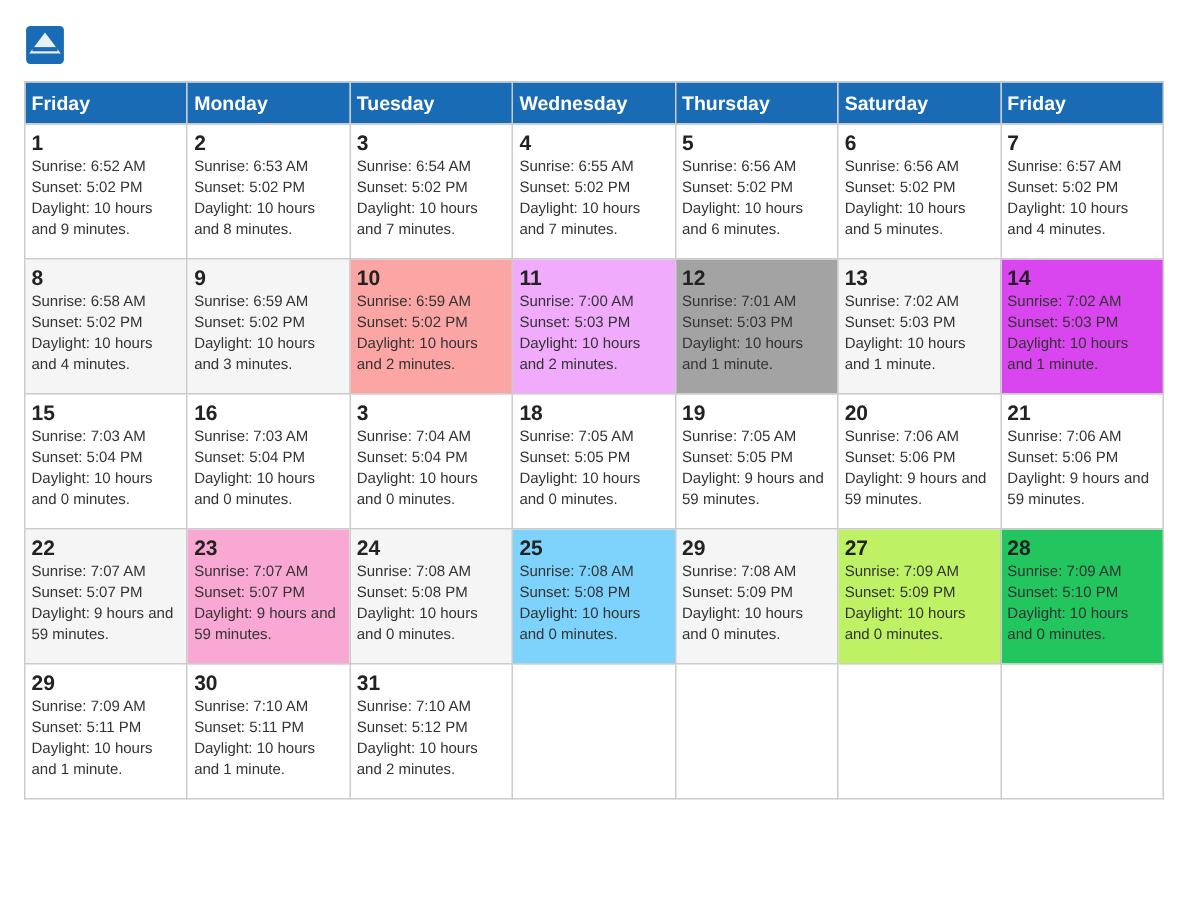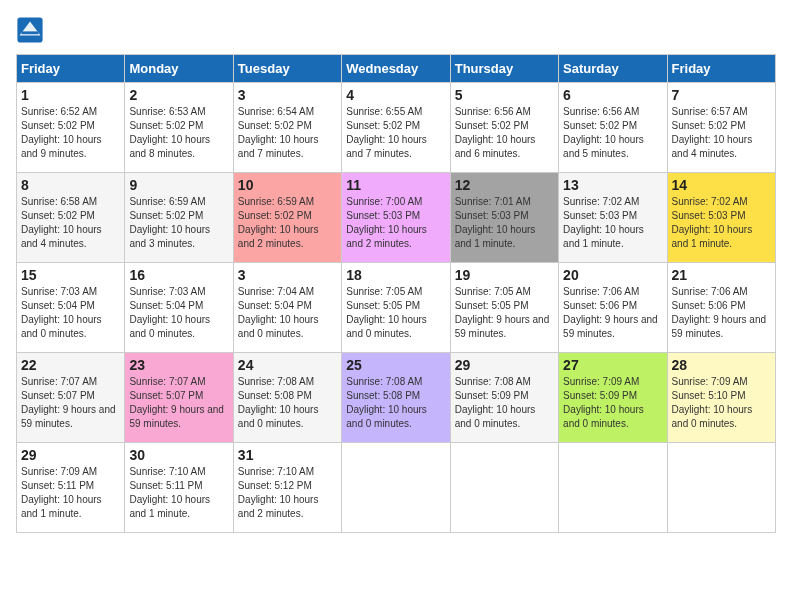--- a/index.html
+++ b/index.html
@@ -170,21 +170,21 @@
           <div class="day-info">Sunrise: 7:00 AM<br>Sunset: 5:03 PM<br>Daylight: 10 hours and 2 minutes.</div>
         </td>
         <td style="background: #a3a3a3;">
           <div class="day-number">12</div>
           <div class="day-info">Sunrise: 7:01 AM<br>Sunset: 5:03 PM<br>Daylight: 10 hours and 1 minute.</div>
         </td>
         <td style="background: rgb(245, 245, 245);">
           <div class="day-number">13</div>
           <div class="day-info">Sunrise: 7:02 AM<br>Sunset: 5:03 PM<br>Daylight: 10 hours and 1 minute.</div>
         </td>
-        <td style="background: #fde047;">
+        <td style="background: #d946ef;">
           <div class="day-number">14</div>
           <div class="day-info">Sunrise: 7:02 AM<br>Sunset: 5:03 PM<br>Daylight: 10 hours and 1 minute.</div>
         </td>
       </tr>
       <tr>
         <td>
           <div class="day-number">15</div>
           <div class="day-info">Sunrise: 7:03 AM<br>Sunset: 5:04 PM<br>Daylight: 10 hours and 0 minutes.</div>
         </td>
         <td>
@@ -218,33 +218,33 @@
           <div class="day-info">Sunrise: 7:07 AM<br>Sunset: 5:07 PM<br>Daylight: 9 hours and 59 minutes.</div>
         </td>
         <td style="background: #f9a8d4;">
           <div class="day-number">23</div>
           <div class="day-info">Sunrise: 7:07 AM<br>Sunset: 5:07 PM<br>Daylight: 9 hours and 59 minutes.</div>
         </td>
         <td style="background: rgb(245, 245, 245);">
           <div class="day-number">24</div>
           <div class="day-info">Sunrise: 7:08 AM<br>Sunset: 5:08 PM<br>Daylight: 10 hours and 0 minutes.</div>
         </td>
-        <td style="background: #c4b5fd;">
+        <td style="background: #7dd3fc;">
           <div class="day-number">25</div>
           <div class="day-info">Sunrise: 7:08 AM<br>Sunset: 5:08 PM<br>Daylight: 10 hours and 0 minutes.</div>
         </td>
         <td style="background: rgb(245, 245, 245);">
           <div class="day-number">29</div>
           <div class="day-info">Sunrise: 7:08 AM<br>Sunset: 5:09 PM<br>Daylight: 10 hours and 0 minutes.</div>
         </td>
         <td style="background: #bef264;">
           <div class="day-number">27</div>
           <div class="day-info">Sunrise: 7:09 AM<br>Sunset: 5:09 PM<br>Daylight: 10 hours and 0 minutes.</div>
         </td>
-        <td style="background: #fef9c3;">
+        <td style="background: #22c55e;">
           <div class="day-number">28</div>
           <div class="day-info">Sunrise: 7:09 AM<br>Sunset: 5:10 PM<br>Daylight: 10 hours and 0 minutes.</div>
         </td>
       </tr>
       <tr>
         <td>
           <div class="day-number">29</div>
           <div class="day-info">Sunrise: 7:09 AM<br>Sunset: 5:11 PM<br>Daylight: 10 hours and 1 minute.</div>
         </td>
         <td>

